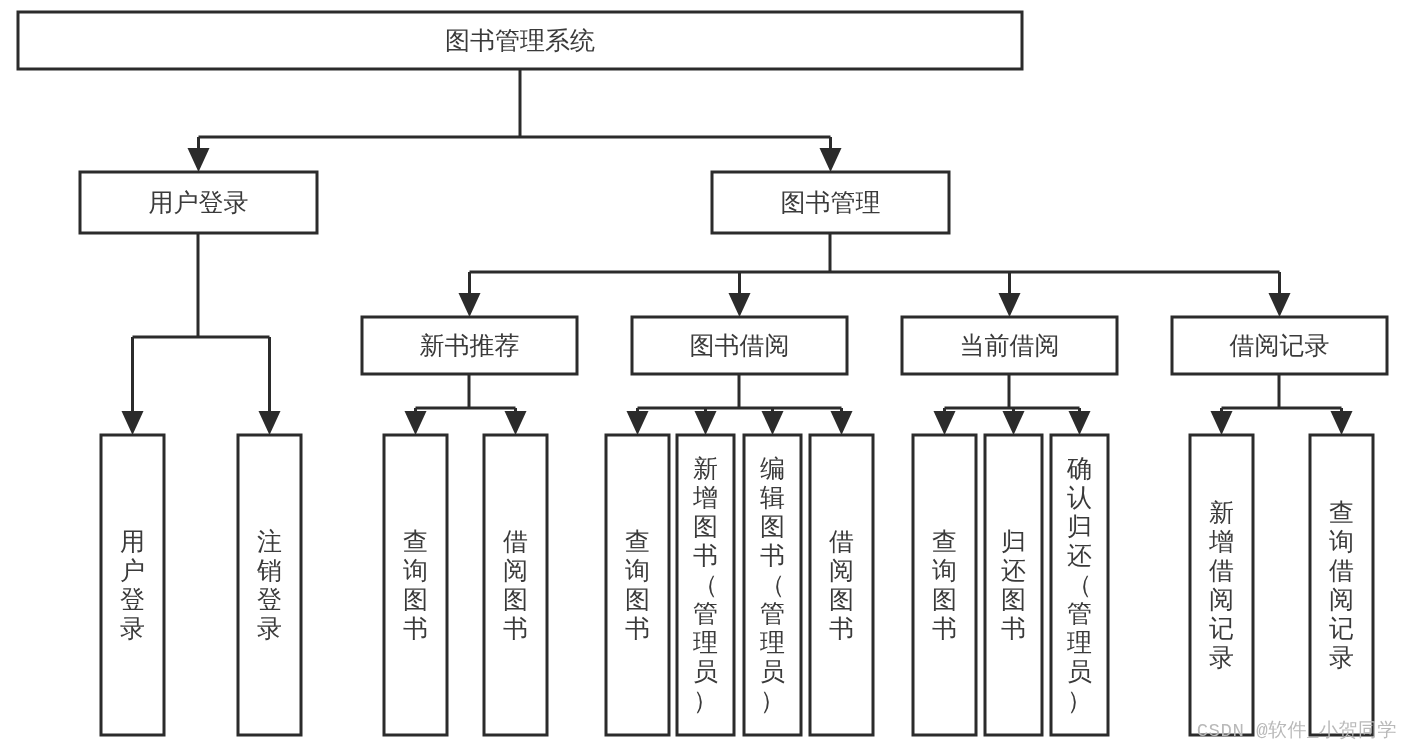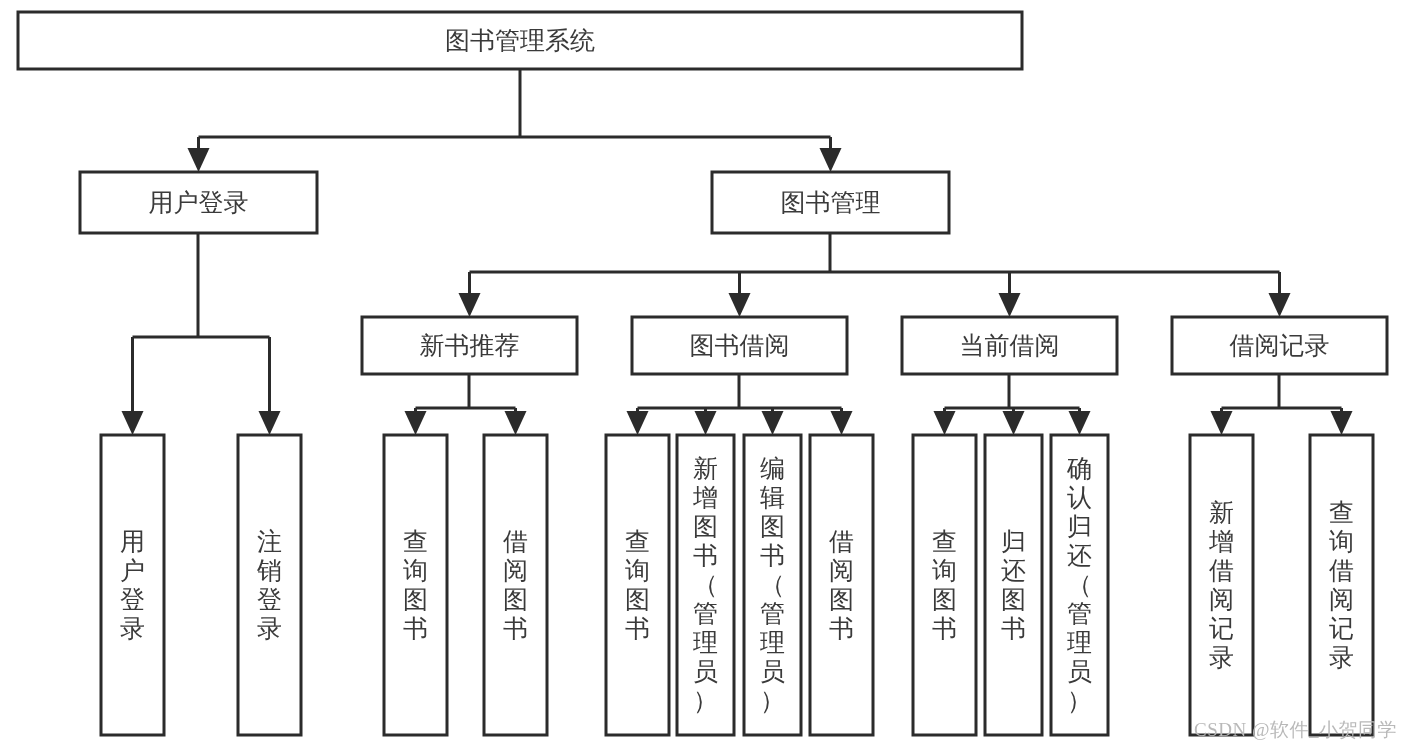--- a/index.html
+++ b/index.html
@@ -35,21 +35,21 @@
     stroke-width:3;
     fill:none;
     stroke-linecap:butt;
   }
   .arrow-head{fill:#2b2b2b;stroke:none;}
 
   .watermark{
     position:absolute;
     right:8px;
     bottom:4px;
-    font-family:Liberation Serif, serif;
+    font-family:Liberation Mono, monospace;
     font-size:19px;
     color:#b9b9b9;
     letter-spacing:0.5px;
     white-space:nowrap;
     user-select:none;
   }
 </style>
 </head>
 <body>
 

